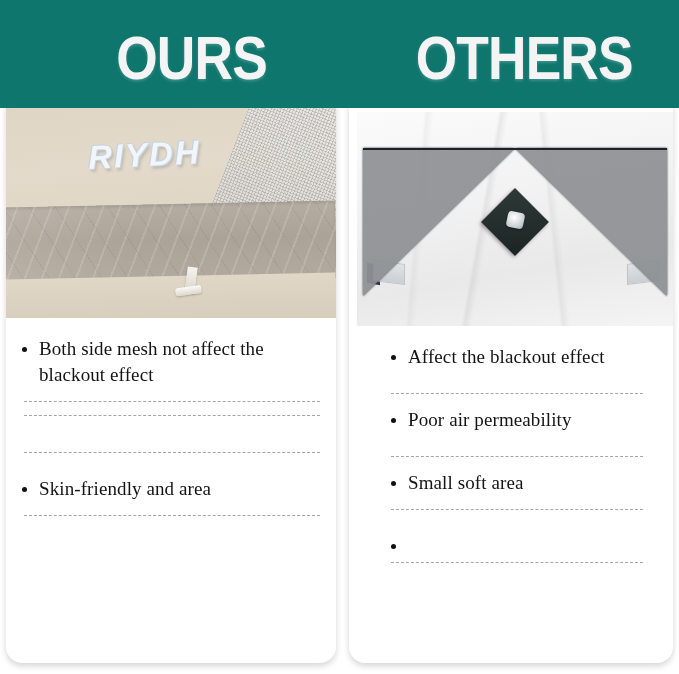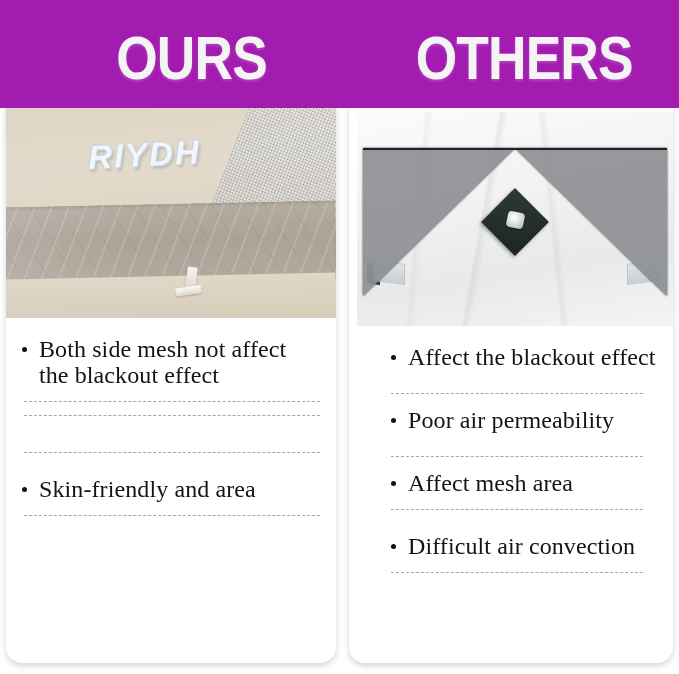--- a/index.html
+++ b/index.html
@@ -15,21 +15,21 @@
     position: relative;
   }
 
   
   .header-band {
     position: absolute;
     left: 0;
     top: 0;
     width: 679px;
     height: 108px;
-    background: #a21caf;
+    background: #0f766e;
     display: flex;
     align-items: center;
     z-index: 5;
   }
   .header-title {
     font-family: "Liberation Sans", sans-serif;
     font-weight: bold;
     font-size: 62px;
     letter-spacing: -1px;
     color: #f4f4f4;
@@ -299,21 +299,21 @@
     flex: 0 0 auto;
     width: 5px;
     height: 5px;
     border-radius: 50%;
     background: #111111;
     margin-top: 11px;
     margin-right: 12px;
   }
   .bullet-text {
     font-family: "Liberation Serif", serif;
-    font-size: 24px;
+    font-size: 19px;
     line-height: 26px;
     color: #141414;
     letter-spacing: 0.1px;
   }
   .divider {
     height: 0;
     border-top: 1px dashed #a6a6a6;
     margin: 13px 2px 13px 2px;
   }
   .list-right .divider { margin-left: 0; margin-right: 14px; }
@@ -384,25 +384,24 @@
       <li class="spacer-left"></li>
       <li class="divider"></li>
       <li class="bullet-row">
         <span class="bullet-dot"></span>
         <span class="bullet-text">Poor air permeability</span>
       </li>
       <li class="spacer-left"></li>
       <li class="divider"></li>
       <li class="bullet-row">
         <span class="bullet-dot"></span>
-        <span class="bullet-text">Affect mesh area</span>
+        <span class="bullet-text">Small soft area</span>
       </li>
       <li class="divider"></li>
       <li class="spacer-left"></li>
       <li class="bullet-row">
         <span class="bullet-dot"></span>
-        <span class="bullet-text">Difficult air convection</span>
       </li>
       <li class="divider"></li>
     </ul>
   </div>
 
 </div>
 
 </body></html>

